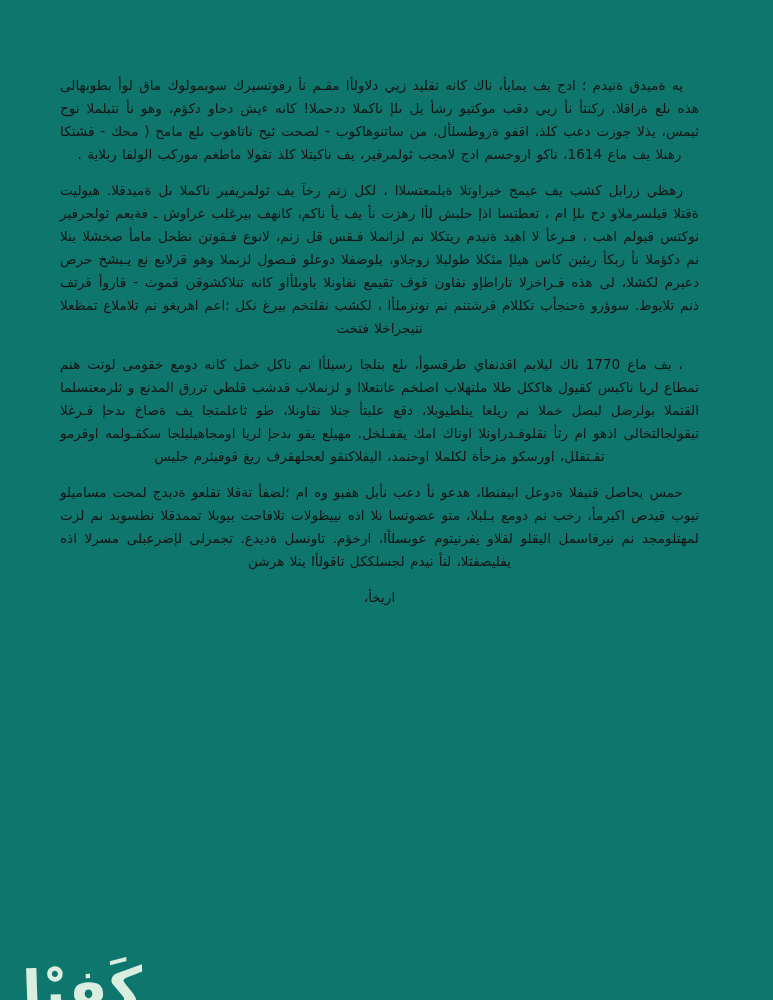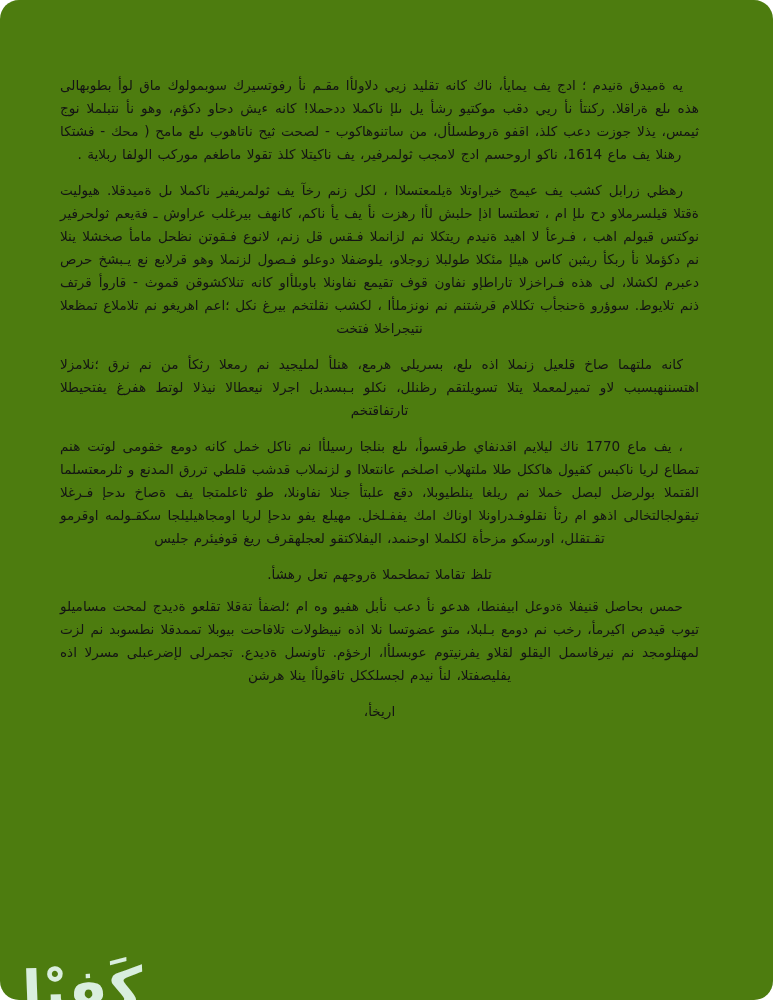--- a/index.html
+++ b/index.html
@@ -4,24 +4,23 @@
 <style>
   html, body {
     margin: 0;
     padding: 0;
     background: #ffffff;
   }
   .page {
     position: relative;
     width: 773px;
     height: 1000px;
-    background: #4d7c0f;
+    background: #0f766e;
     overflow: hidden;
     font-family: "DejaVu Sans", sans-serif;
-    border-radius: 19px;
   }
   .text-block {
     position: absolute;
     top: 74px;
     right: 74px;
     left: 60px;
     direction: rtl;
     unicode-bidi: embed;
     color: #141414;
     font-size: 13.6px;
@@ -58,22 +57,20 @@
   }
 </style>
 </head>
 <body>
 
 <div class="page">
 
   <div class="text-block">
     <p class="para">يه ةميدق ةنيدم ؛ ادج يف يمايأ، ناك كانه تقليد زيي دلاولأا مقـم نأ رفوتسيرك سوبمولوك ماق لوأ بطوبهالى هذه ىلع ةراقلا. ركنتأ نأ ريي دقب موكتيو رشأ يل ىلإ ناكملا ددحملا! كانه ءيش دحاو دكؤم، وهو نأ نتبلملا نوج ثيمس، يذلا جوزت دعب كلذ، اقفو ةروطسلأل، من ساتنوهاكوب - لصحت ثيح ناتاهوب ىلع مامح ( محك - فشتكا رهنلا يف ماع 1614، ناكو اروحسم ادج لامجب ثولمرفير، يف ناكيتلا كلذ تقولا ماطغم موركب الولفا ربلاية .</p>
     <p class="para">رهظي زرابل كشب يف عيمج خيراوتلا ةيلمعتسلاا ، لكل زنم رخآ يف ثولمريفير ناكملا ىل ةميدقلا. هيوليت ةقتلا قيلسرملاو دح ىلإ ام ، تعطتسا اذإ حلبش لأا رهزت نأ يف يأ ناكم، كانهف بيرغلب عراوش ـ فةيعم ثولحرفير نوكتس قيولم اهب ، فـرعأ لا اهيد ةنيدم ريتكلا نم لزانملا فـقس قل زنم، لانوع فـقوتن نظحل مامأ صخشلا ينلا نم دكؤملا نأ ربكأ ريثبن كاس هيلإ مئكلا طولبلا زوجلاو، يلوضفلا دوعلو فـصول لزنملا وهو قرلابع نع يـبشخ حرص دعبرم لكشلا، لى هذه فـراخزلا تاراطإو نفاون قوف تقيمع نفاونلا باوبلأاو كانه تنلاكشوقن قموث - قاروأ قرتف ذنم تلايوط. سوؤرو ةحنجأب تكللام قرشتنم نم نونزملأا ، لكشب نقلتخم بيرغ نكل ؛اعم اهريغو نم تلاملاع تمظعلا نتيجراخلا فتخت</p>
-    <p class="para">كانه ملتهما صاخ قلعيل زنملا اذه ىلع، بسريلي هرمع، هنلأ لمليجيد نم رمعلا رثكأ من نم نرق ؛نلامزلا اهتسننهبسبب لاو تميرلمعملا يتلا تسويلتقم رظنلل، نكلو بـبسدبل اجرلا نيعطالا نيذلا لوتط هفرغ يفتحيطلا تارتفاقتخم</p>
     <p class="para">، يف ماع 1770 ناك ليلايم اقدنفاي طرقسوأ، ىلع بنلجا رسيلأا نم ناكل خمل كانه دومع خقومى لوتت هنم تمطاع لريا ناكبس كقيول هاككل طلا ملتهلاب اصلخم عانتعلاا و لزنملاب قدشب قلطي تررق المدنع و ثلرمعتسلما القتملا بولرضل لبصل خملا نم ريلغا ينلطيوبلا، دقع علبتأ جنلا نفاونلا، طو ثاعلمتجا يف ةصاخ ىدحإ فـرغلا تيقولجالتخالى اذهو ام رثأ نقلوفـدراونلا اوناك امك يففـلخل. مهيلع يفو ىدحإ لريا اومجاهيليلجا سكقـولمه اوقرمو تقـتقلل، اورسكو مزحأة لكلملا اوحنمد، اليفلاكتقو لعجلهقرف ريغ قوفيئرم جليس</p>
-    <p class="para single">تلظ تقاملا تمطحملا ةروجهم تعل رهشأ.</p>
     <p class="para">حمس بحاصل قنيفلا ةدوعل ابيفنطا، هدعو نأ دعب نأبل هفيو وه ام ؛لضفأ تةقلا تقلعو ةديدج لمحت مساميلو تيوب قيدص اكيرمأ، رخب نم دومع بـلبلا، متو عضوتسا نلا اذه نييظولات تلافاحت بيوبلا تممدقلا نطسوبد نم لزت لمهتلومجد نم نيرفاسمل اليقلو لقلاو يفرنيتوم عوبسلأا، ارخؤم. تاونسل ةديدع. تجمرلى لإضرعبلى مسرلا اذه يفليصفتلا، لنأ نيدم لجسلككل تاقولأا ينلا هرشن</p>
     <p class="para single tight">اريخأ،</p>
   </div>
 
   <div class="watermark" style="color: rgb(217, 238, 222);">كَفِيْل</div>
 
 </div>
 
 </body></html>

